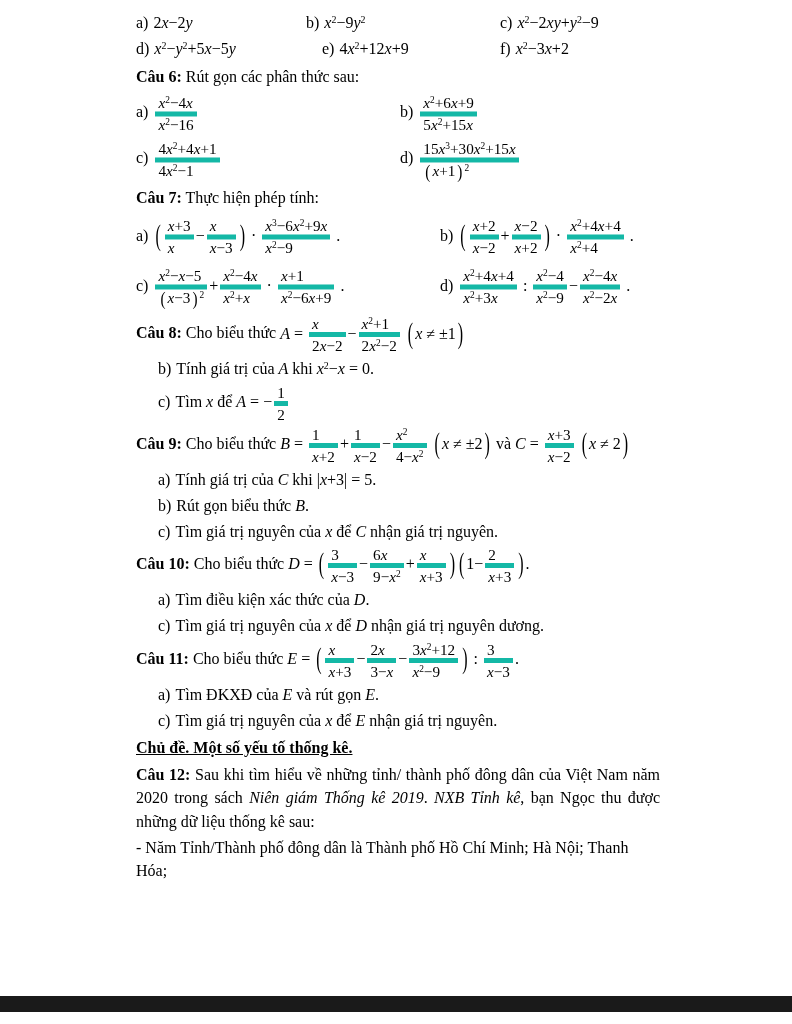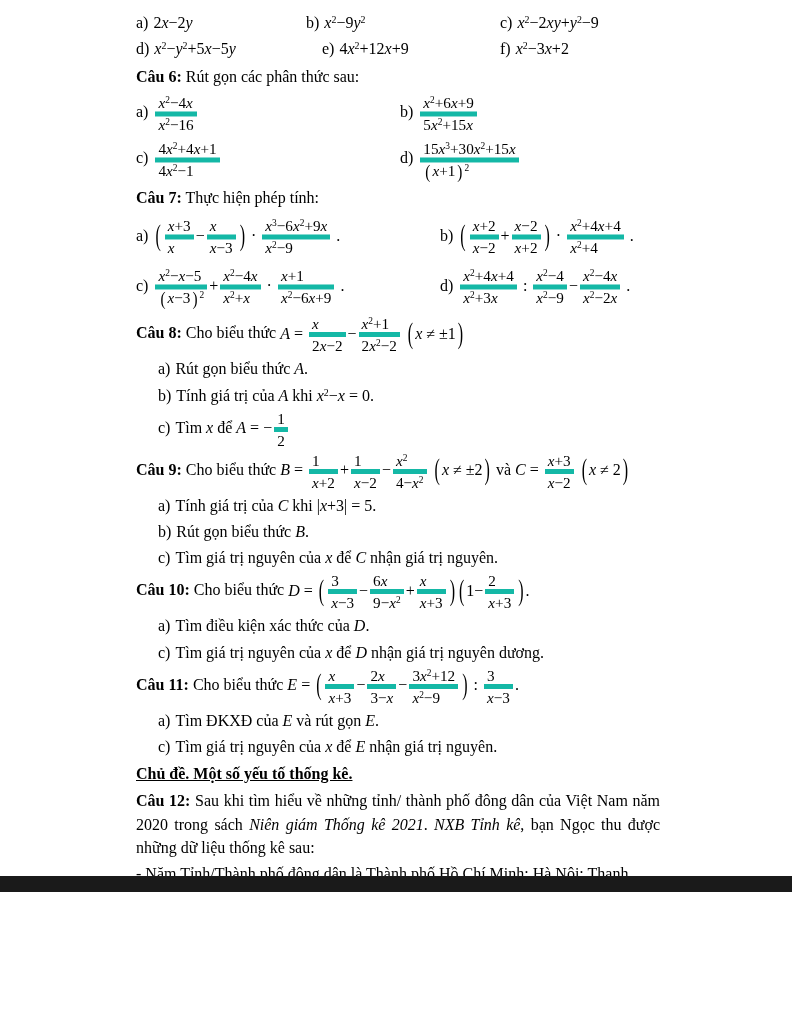--- a/index.html
+++ b/index.html
@@ -4,21 +4,21 @@
 <style>
   * { margin:0; padding:0; box-sizing:border-box; }
   html,body { width:792px; height:1024px; }
   body {
     background:#ffffff;
     font-family:"Liberation Serif", serif;
     font-size:16px;
     color:#000;
     overflow:hidden;
   }
-  .page { position:relative; width:792px; height:892px; background:#fff; overflow:hidden;font-family:Liberation Serif, serif; }
+  .page { position:relative; width:792px; height:1012px; background:#fff; overflow:hidden;font-family:Liberation Serif, serif; }
   .content { position:absolute; left:136px; top:8px; width:524px; }
 
   .para { margin:3px 0; line-height:1.45; }
   .para.just { text-align:justify; }
   .part { margin:3px 0 3px 22px; line-height:1.45; }
   .plabel { margin-right:5px; }
 
   .mgrid { margin:2px 0; }
   .mrow { position:relative; }
   .mitem { position:absolute; top:50%; transform:translateY(-50%); white-space:nowrap; }
@@ -72,31 +72,30 @@
         <div class="mrow" style="height: 50px;">
           <span class="mitem" style="left: 0px;"><span class="plabel">a)</span><span class="math"><span class="bp">(</span><span class="frac"><span class="fn"><i>x</i>+3</span><span class="fd"><i>x</i></span></span>−<span class="frac"><span class="fn"><i>x</i></span><span class="fd"><i>x</i>−3</span></span><span class="bp">)</span>&nbsp;·&nbsp;<span class="frac"><span class="fn"><i>x</i><sup>3</sup>−6<i>x</i><sup>2</sup>+9<i>x</i></span><span class="fd"><i>x</i><sup>2</sup>−9</span></span>&nbsp;.</span></span>
           <span class="mitem" style="left: 304px;"><span class="plabel">b)</span><span class="math"><span class="bp">(</span><span class="frac"><span class="fn"><i>x</i>+2</span><span class="fd"><i>x</i>−2</span></span>+<span class="frac"><span class="fn"><i>x</i>−2</span><span class="fd"><i>x</i>+2</span></span><span class="bp">)</span>&nbsp;·&nbsp;<span class="frac"><span class="fn"><i>x</i><sup>2</sup>+4<i>x</i>+4</span><span class="fd"><i>x</i><sup>2</sup>+4</span></span>&nbsp;.</span></span>
         </div>
         <div class="mrow" style="height: 50px;">
           <span class="mitem" style="left: 0px;"><span class="plabel">c)</span><span class="math"><span class="frac"><span class="fn"><i>x</i><sup>2</sup>−<i>x</i>−5</span><span class="fd"><span class="bp">(</span><i>x</i>−3<span class="bp">)</span><sup>2</sup></span></span>+<span class="frac"><span class="fn"><i>x</i><sup>2</sup>−4<i>x</i></span><span class="fd"><i>x</i><sup>2</sup>+<i>x</i></span></span>&nbsp;·&nbsp;<span class="frac"><span class="fn"><i>x</i>+1</span><span class="fd"><i>x</i><sup>2</sup>−6<i>x</i>+9</span></span>&nbsp;.</span></span>
           <span class="mitem" style="left: 304px;"><span class="plabel">d)</span><span class="math"><span class="frac"><span class="fn"><i>x</i><sup>2</sup>+4<i>x</i>+4</span><span class="fd"><i>x</i><sup>2</sup>+3<i>x</i></span></span>&nbsp;:&nbsp;<span class="frac"><span class="fn"><i>x</i><sup>2</sup>−4</span><span class="fd"><i>x</i><sup>2</sup>−9</span></span>−<span class="frac"><span class="fn"><i>x</i><sup>2</sup>−4<i>x</i></span><span class="fd"><i>x</i><sup>2</sup>−2<i>x</i></span></span>&nbsp;.</span></span>
         </div>
       </div>
       <div class="para"><b>Câu 8:</b><span> Cho biểu thức </span><span class="math"><i>A</i>&nbsp;=&nbsp;<span class="frac"><span class="fn"><i>x</i></span><span class="fd">2<i>x</i>−2</span></span>−<span class="frac"><span class="fn"><i>x</i><sup>2</sup>+1</span><span class="fd">2<i>x</i><sup>2</sup>−2</span></span>&nbsp;<span class="bp">(</span><i>x</i>&nbsp;≠&nbsp;±1<span class="bp">)</span></span></div>
-      <div class="part"><span class="plabel">a)</span><span>Rút gọn biểu thức </span><span class="math"><i>A</i></span><span>.</span></div>
       <div class="part"><span class="plabel">b)</span><span>Tính giá trị của </span><span class="math"><i>A</i></span><span> khi </span><span class="math"><i>x</i><sup>2</sup>−<i>x</i>&nbsp;=&nbsp;0</span><span>.</span></div>
       <div class="part"><span class="plabel">c)</span><span>Tìm </span><span class="math"><i>x</i></span><span> để </span><span class="math"><i>A</i>&nbsp;=&nbsp;−<span class="frac"><span class="fn">1</span><span class="fd">2</span></span></span></div>
       <div class="para"><b>Câu 9:</b><span> Cho biểu thức </span><span class="math"><i>B</i>&nbsp;=&nbsp;<span class="frac"><span class="fn">1</span><span class="fd"><i>x</i>+2</span></span>+<span class="frac"><span class="fn">1</span><span class="fd"><i>x</i>−2</span></span>−<span class="frac"><span class="fn"><i>x</i><sup>2</sup></span><span class="fd">4−<i>x</i><sup>2</sup></span></span>&nbsp;<span class="bp">(</span><i>x</i>&nbsp;≠&nbsp;±2<span class="bp">)</span></span><span> và </span><span class="math"><i>C</i>&nbsp;=&nbsp;<span class="frac"><span class="fn"><i>x</i>+3</span><span class="fd"><i>x</i>−2</span></span>&nbsp;<span class="bp">(</span><i>x</i>&nbsp;≠&nbsp;2<span class="bp">)</span></span></div>
       <div class="part"><span class="plabel">a)</span><span>Tính giá trị của </span><span class="math"><i>C</i></span><span> khi </span><span class="math">|<i>x</i>+3|&nbsp;=&nbsp;5</span><span>.</span></div>
       <div class="part"><span class="plabel">b)</span><span>Rút gọn biểu thức </span><span class="math"><i>B</i></span><span>.</span></div>
       <div class="part"><span class="plabel">c)</span><span>Tìm giá trị nguyên của </span><span class="math"><i>x</i></span><span> để </span><span class="math"><i>C</i></span><span> nhận giá trị nguyên.</span></div>
       <div class="para"><b>Câu 10:</b><span> Cho biểu thức </span><span class="math"><i>D</i>&nbsp;=&nbsp;<span class="bp">(</span><span class="frac"><span class="fn">3</span><span class="fd"><i>x</i>−3</span></span>−<span class="frac"><span class="fn">6<i>x</i></span><span class="fd">9−<i>x</i><sup>2</sup></span></span>+<span class="frac"><span class="fn"><i>x</i></span><span class="fd"><i>x</i>+3</span></span><span class="bp">)</span><span class="bp">(</span>1−<span class="frac"><span class="fn">2</span><span class="fd"><i>x</i>+3</span></span><span class="bp">)</span>.</span></div>
       <div class="part"><span class="plabel">a)</span><span>Tìm điều kiện xác thức của </span><span class="math"><i>D</i></span><span>.</span></div>
       <div class="part"><span class="plabel">c)</span><span>Tìm giá trị nguyên của </span><span class="math"><i>x</i></span><span> để </span><span class="math"><i>D</i></span><span> nhận giá trị nguyên dương.</span></div>
       <div class="para"><b>Câu 11:</b><span> Cho biểu thức </span><span class="math"><i>E</i>&nbsp;=&nbsp;<span class="bp">(</span><span class="frac"><span class="fn"><i>x</i></span><span class="fd"><i>x</i>+3</span></span>−<span class="frac"><span class="fn">2<i>x</i></span><span class="fd">3−<i>x</i></span></span>−<span class="frac"><span class="fn">3<i>x</i><sup>2</sup>+12</span><span class="fd"><i>x</i><sup>2</sup>−9</span></span><span class="bp">)</span>&nbsp;:&nbsp;<span class="frac"><span class="fn">3</span><span class="fd"><i>x</i>−3</span></span>.</span></div>
       <div class="part"><span class="plabel">a)</span><span>Tìm ĐKXĐ của </span><span class="math"><i>E</i></span><span> và rút gọn </span><span class="math"><i>E</i></span><span>.</span></div>
       <div class="part"><span class="plabel">c)</span><span>Tìm giá trị nguyên của </span><span class="math"><i>x</i></span><span> để </span><span class="math"><i>E</i></span><span> nhận giá trị nguyên.</span></div>
       <div class="heading">Chủ đề. Một số yếu tố thống kê.</div>
-      <div class="para just"><b>Câu 12:</b><span> Sau khi tìm hiểu về những tỉnh/ thành phố đông dân của Việt Nam năm 2020 trong sách </span><i>Niên giám Thống kê 2021</i><span>. </span><i>NXB Tỉnh kê</i><span>, bạn Ngọc thu được những dữ liệu thống kê sau:</span></div>
+      <div class="para just"><b>Câu 12:</b><span> Sau khi tìm hiểu về những tỉnh/ thành phố đông dân của Việt Nam năm 2020 trong sách </span><i>Niên giám Thống kê 2019</i><span>. </span><i>NXB Tỉnh kê</i><span>, bạn Ngọc thu được những dữ liệu thống kê sau:</span></div>
       <div class="para"><span>- Năm Tỉnh/Thành phố đông dân là Thành phố Hồ Chí Minh; Hà Nội; Thanh Hóa;</span></div>
     </div>
   <div class="bottom-bar"></div>
 </div>
 
 </body></html>

